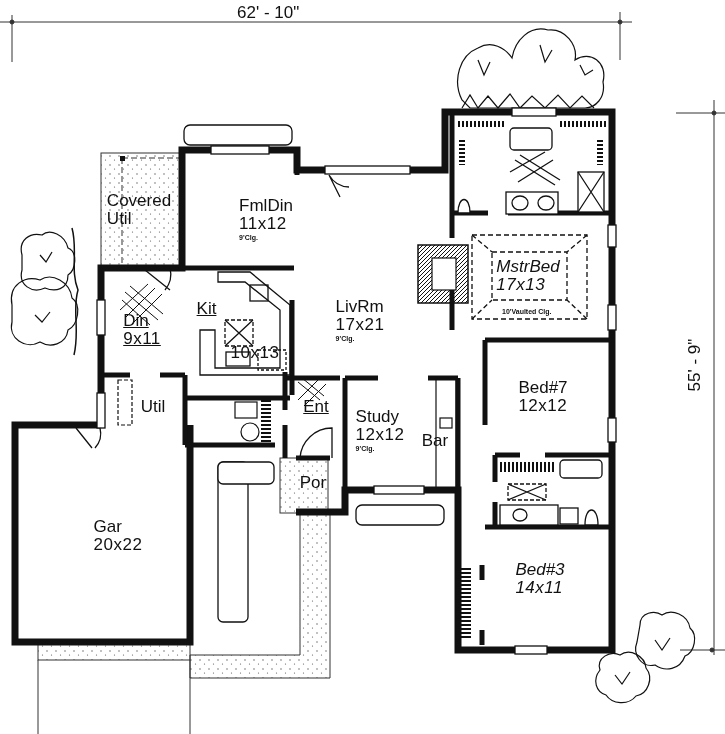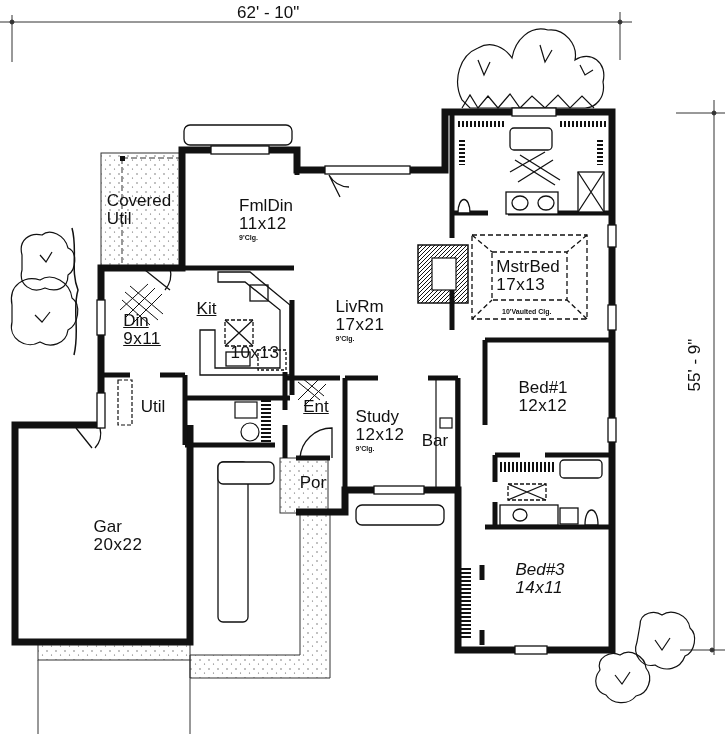--- a/index.html
+++ b/index.html
@@ -240,21 +240,21 @@
   <span class="size">11x12</span>
   <span class="clg">9'Clg.</span>
 </div>
 
 <div class="lbl" style="left:360px; top:276px;margin-top:22px;">
   <span class="name">LivRm</span>
   <span class="size">17x21</span>
   <span class="clg">9'Clg.</span>
 </div>
 
-<div class="lbl" style="left:528px; top:258px;">
+<div class="lbl" style="left:528px; top:258px;font-style:italic;">
   <span class="name">MstrBed</span>
   <span class="size">17x13</span>
 </div>
 <div class="vaulted" style="left:502px; top:308px;">10'Vaulted Clg.</div>
 
 <div class="lbl" style="left:142px; top:312px;text-decoration:underline;">
   <span class="name">Din</span>
   <span class="size">9x11</span>
 </div>
 
@@ -275,21 +275,21 @@
   <span class="name">Study</span>
   <span class="size">12x12</span>
   <span class="clg">9'Clg.</span>
 </div>
 
 <div class="lbl" style="left:435px; top:432px;">
   <span class="name">Bar</span>
 </div>
 
 <div class="lbl" style="left:543px; top:379px;">
-  <span class="name">Bed#1</span>
+  <span class="name">Bed#7</span>
   <span class="size">12x12</span>
 </div>
 
 <div class="lbl" style="left:540px; top:561px;font-style:italic;">
   <span class="name">Bed#3</span>
   <span class="size">14x11</span>
 </div>
 
 <div class="lbl" style="left:313px; top:474px;">
   <span class="name">Por</span>

